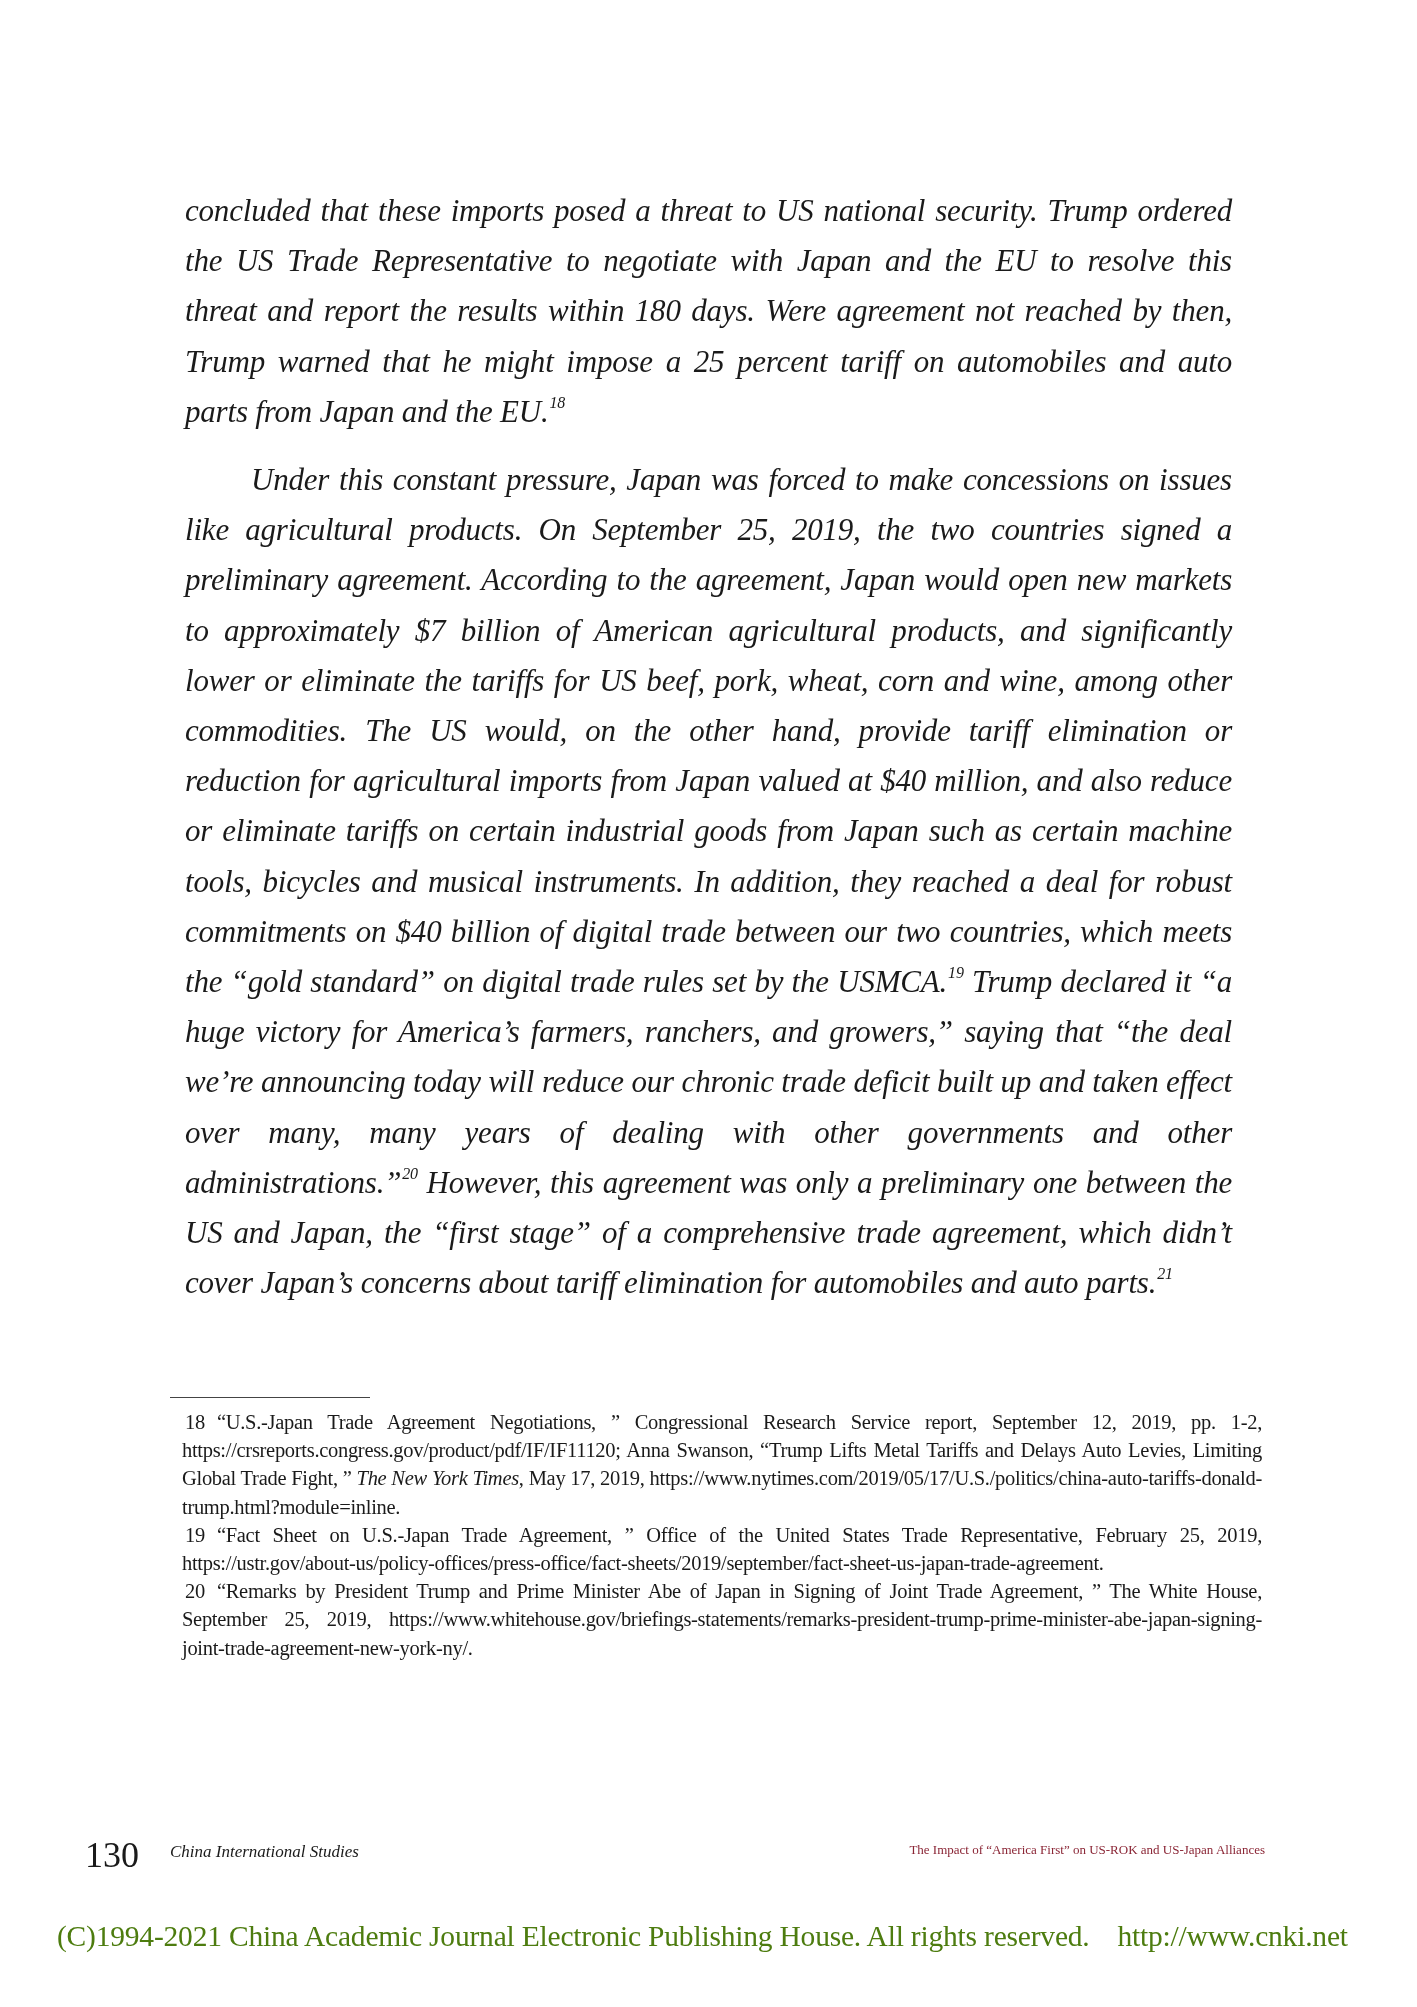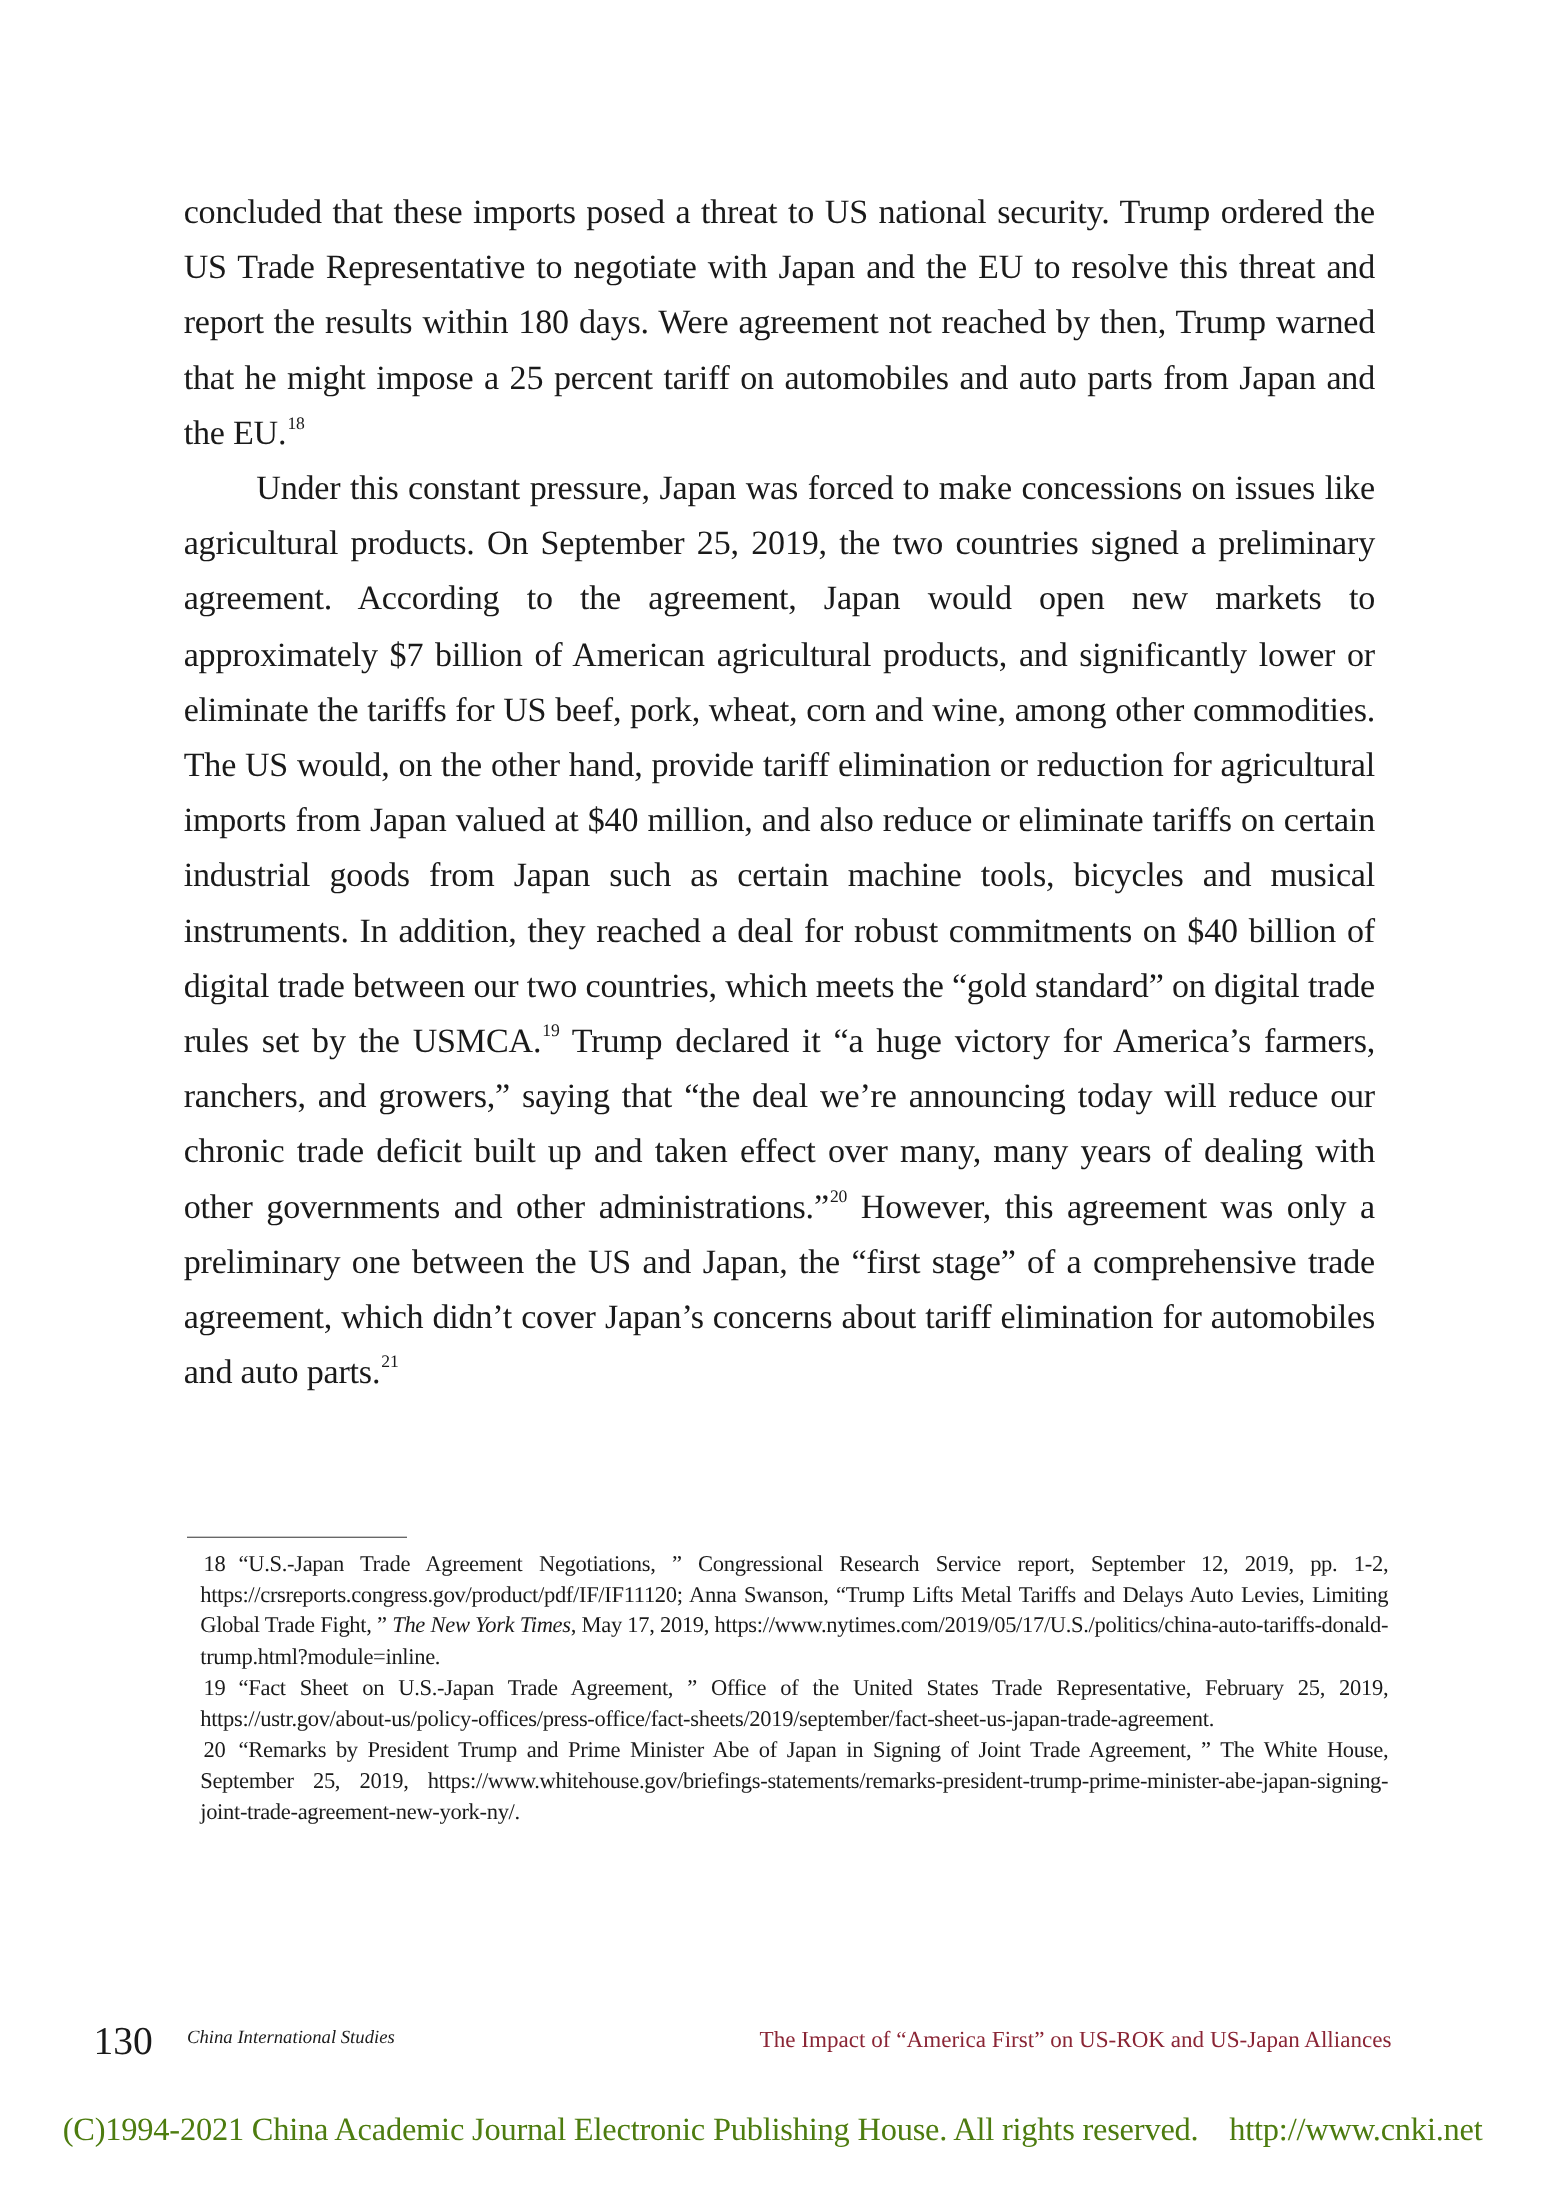--- a/index.html
+++ b/index.html
@@ -3,21 +3,21 @@
 <meta charset="utf-8">
 <style>
   html, body { margin: 0; padding: 0; background: #ffffff; }
   body { width: 1417px; height: 2007px; position: relative; overflow: hidden; color: #1a1a1a; }
   .body-text {
     position: absolute; left: 167px; top: 168px; width: 1083px;
     font-family: "Liberation Serif", "DejaVu Serif", serif;
     font-size: 31px; line-height: 50.2px; text-align: justify;
     letter-spacing: -0.2px;
   }
-  .body-text p { margin: 0; }
+  .body-text p { margin: 18px; font-style: italic; }
   .body-text p.indent { text-indent: 66px; }
   sup.fn { font-size: 16px; line-height: 0; vertical-align: 14px; margin-left: 1px; }
   .rule {
     position: absolute; left: 170px; top: 1397px; width: 200px; height: 0;
     border-top: 1.5px solid #444;
   }
   .footnotes {
     position: absolute; left: 182px; top: 1408px; width: 1080px;
     font-family: "Liberation Serif", "DejaVu Serif", serif;
     font-size: 20.5px; line-height: 28.2px; text-align: justify;
@@ -25,21 +25,21 @@
   }
   .footnotes .fn-item { margin: 0; }
   .footnotes .fn-num { display: inline-block; margin-right: 12px; margin-left: 3px; }
   .footnotes i { font-style: italic; }
   .running-foot {
     position: absolute; left: 85px; top: 1834px; width: 1180px; height: 36px;
     font-family: "Liberation Serif", "DejaVu Serif", serif;
   }
   .page-number { position: absolute; left: 0; top: 0; font-size: 36px; }
   .journal-name { position: absolute; left: 85px; top: 8px; font-size: 17px; font-style: italic; }
-  .article-title { position: absolute; right: 0; top: 8px; font-size: 21px; color: #8a2535; }
+  .article-title { position: absolute; right: 0; top: 8px; font-size: 13px; color: #8a2535; }
   .watermark {
     position: absolute; left: 57px; top: 1920px; width: 1320px;
     font-family: "Liberation Serif", "DejaVu Serif", serif;
     font-size: 29.5px; color: #4d7c0f; white-space: nowrap; letter-spacing: -0.2px;
   }
   .watermark .wm-url { margin-left: 28px; }
 </style>
 </head>
 <body>
 

